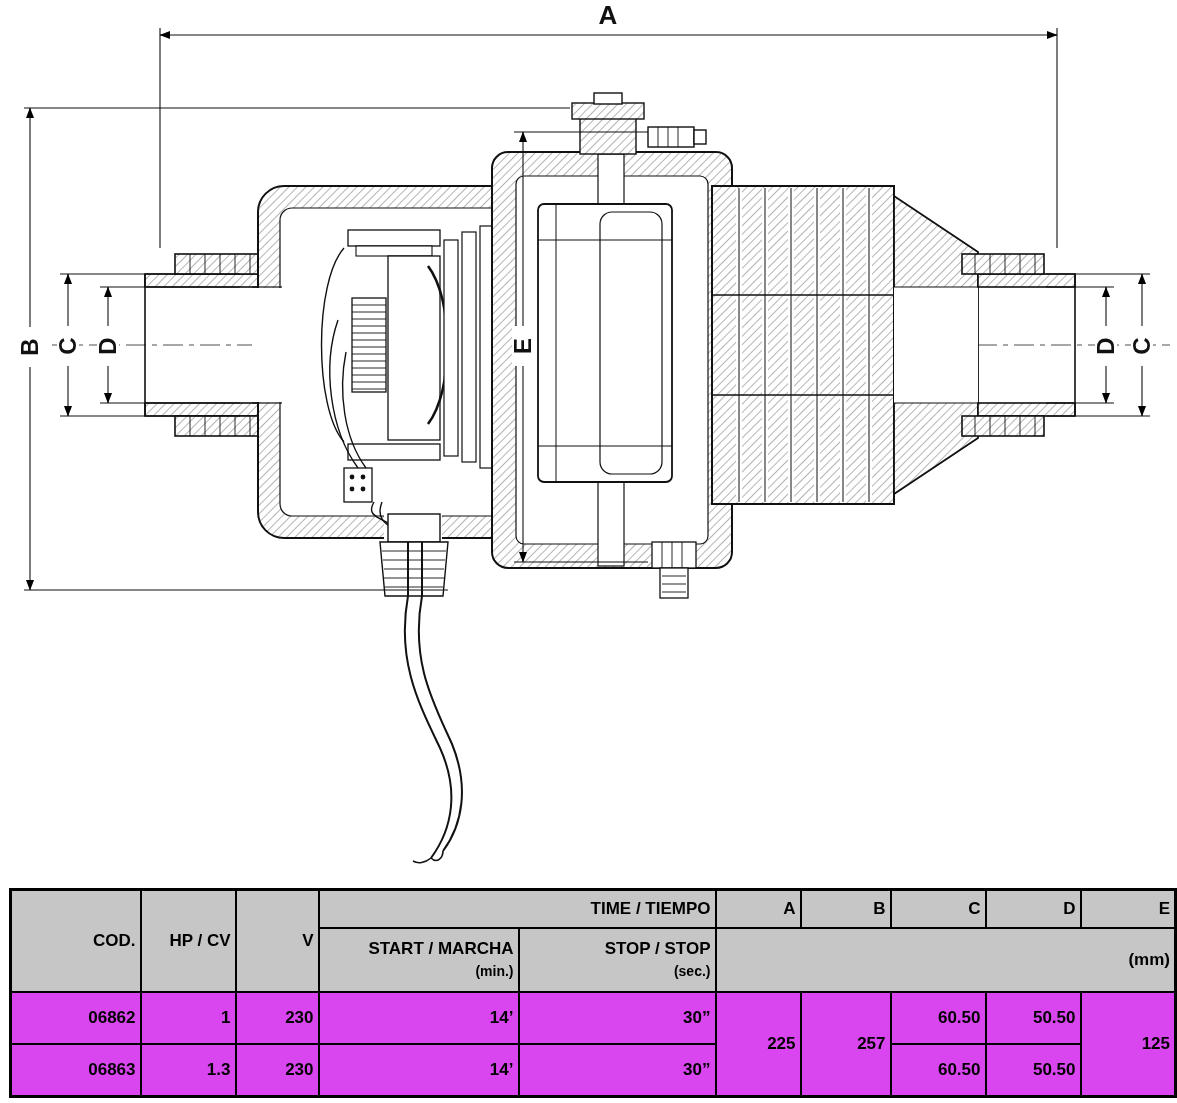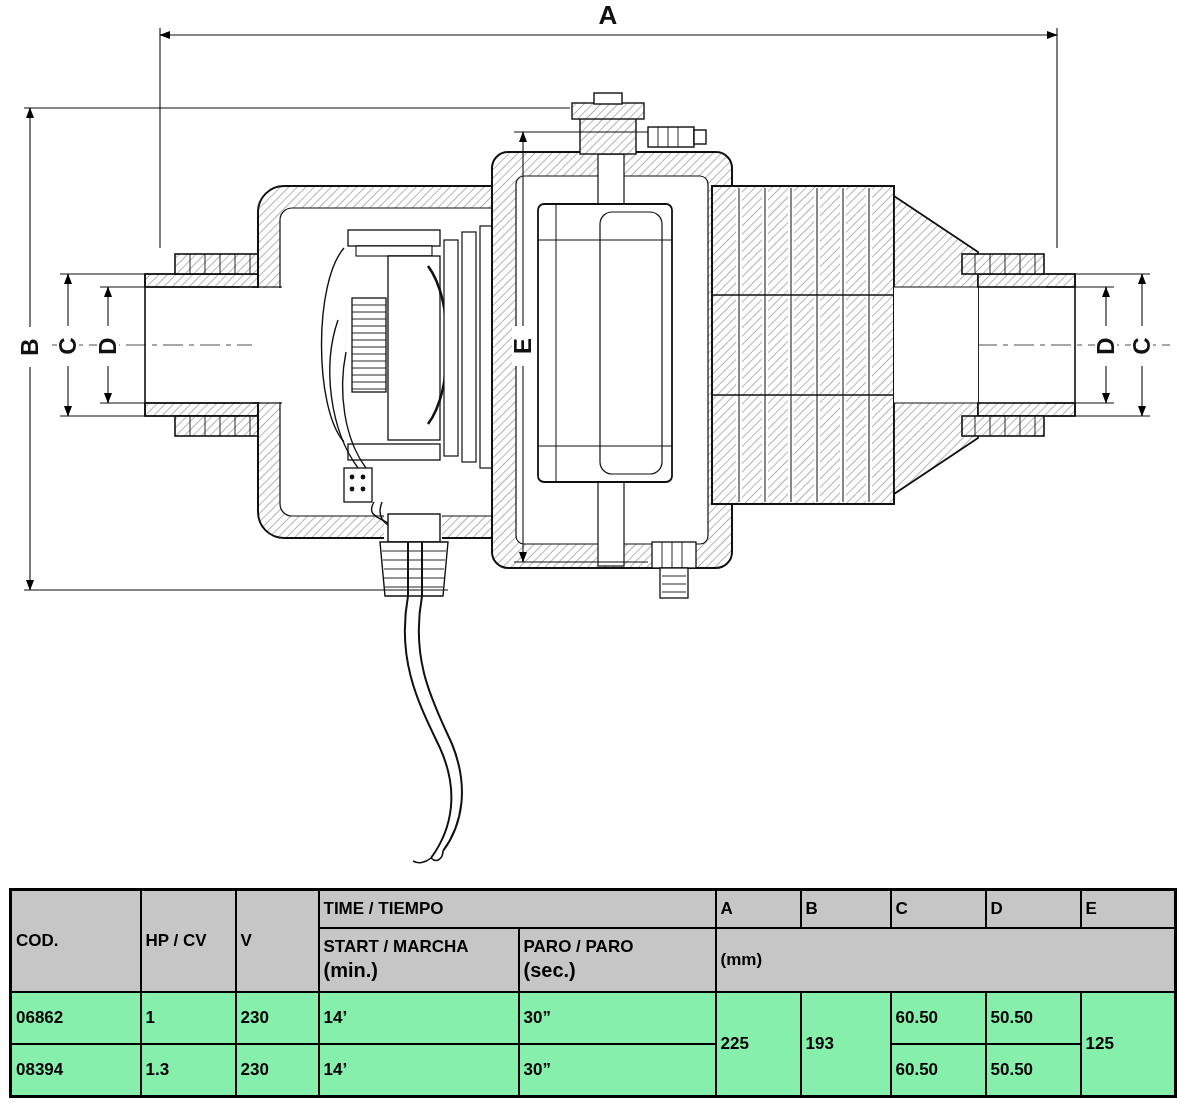--- a/index.html
+++ b/index.html
@@ -11,28 +11,28 @@
     color:#000;
   }
   #drawing-wrap { position:absolute; top:0; left:0; width:1177px; height:888px; }
   #spec {
     position:absolute; left:9px; top:888px;
     border-collapse:collapse; table-layout:fixed;
     border:3px solid #000;
   }
   #spec th, #spec td {
     border:2px solid #000;
-    text-align:left; vertical-align:middle;
+    text-align:right; vertical-align:middle;
     font-weight:bold; font-size:17px; line-height:1.25;
     padding:2px 4px;
     margin-left:48px;
   }
   #spec th { background:#c6c6c6; }
-  #spec td { background:#86efac; }
-  #spec .unit { font-size:20px; }
+  #spec td { background:#d946ef; }
+  #spec .unit { font-size:14px; }
 </style>
 </head>
 <body>
 
 <div id="drawing-wrap">
 <svg width="1177" height="888" viewBox="0 0 1177 888" xmlns="http://www.w3.org/2000/svg">
   <defs>
     <pattern id="hatch" width="6" height="6" patternUnits="userSpaceOnUse" patternTransform="rotate(45)">
       <rect width="6" height="6" fill="#ffffff"></rect>
       <line x1="0" y1="0" x2="0" y2="6" stroke="#6a6a6a" stroke-width="1"></line>
@@ -300,39 +300,39 @@
     <th>C</th>
     <th>D</th>
     <th>E</th>
   </tr>
   <tr style="height:64px">
     <th>
       <span>START / MARCHA</span><br>
       <span class="unit">(min.)</span>
     </th>
     <th>
-      <span>PARO / PARO</span><br>
+      <span>STOP / STOP</span><br>
       <span class="unit">(sec.)</span>
     </th>
     <th colspan="5">(mm)</th>
   </tr>
   <tr style="height:52px">
     <td>06862</td>
     <td>1</td>
     <td>230</td>
     <td>14’</td>
     <td>30”</td>
     <td rowspan="2">225</td>
-    <td rowspan="2">193</td>
+    <td rowspan="2">257</td>
     <td>60.50</td>
     <td>50.50</td>
     <td rowspan="2">125</td>
   </tr>
   <tr style="height:53px">
-    <td>08394</td>
+    <td>06863</td>
     <td>1.3</td>
     <td>230</td>
     <td>14’</td>
     <td>30”</td>
     <td>60.50</td>
     <td>50.50</td>
   </tr>
 </tbody>
   </table>
 

